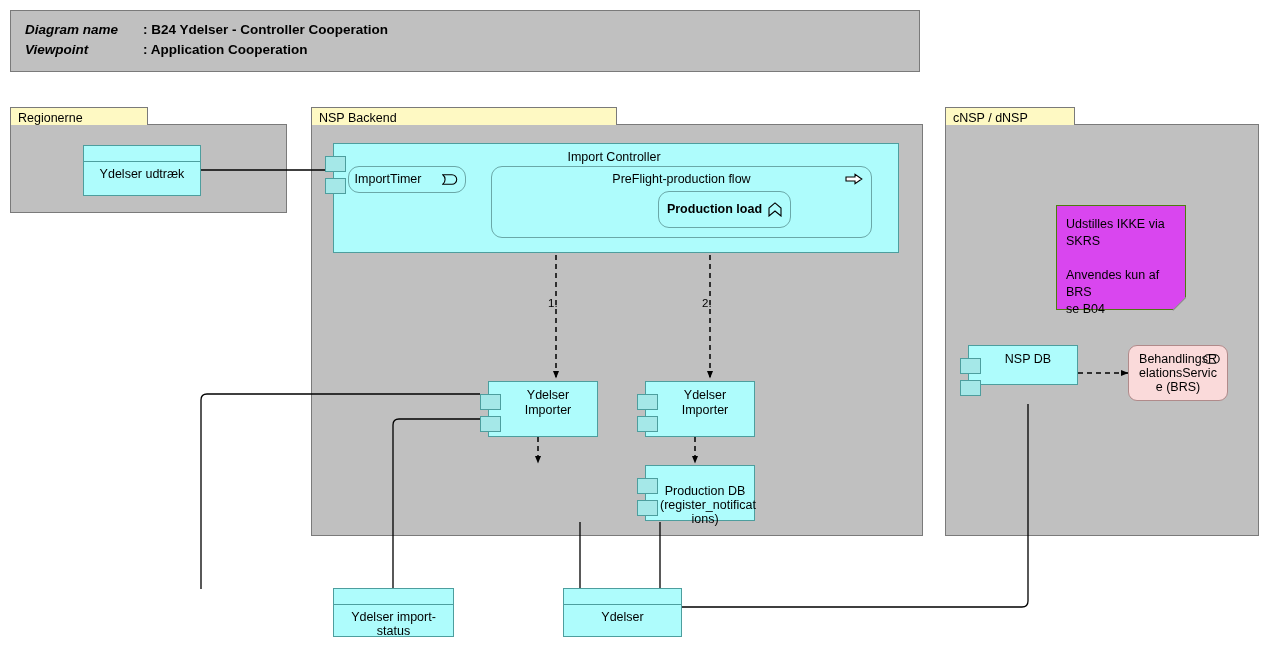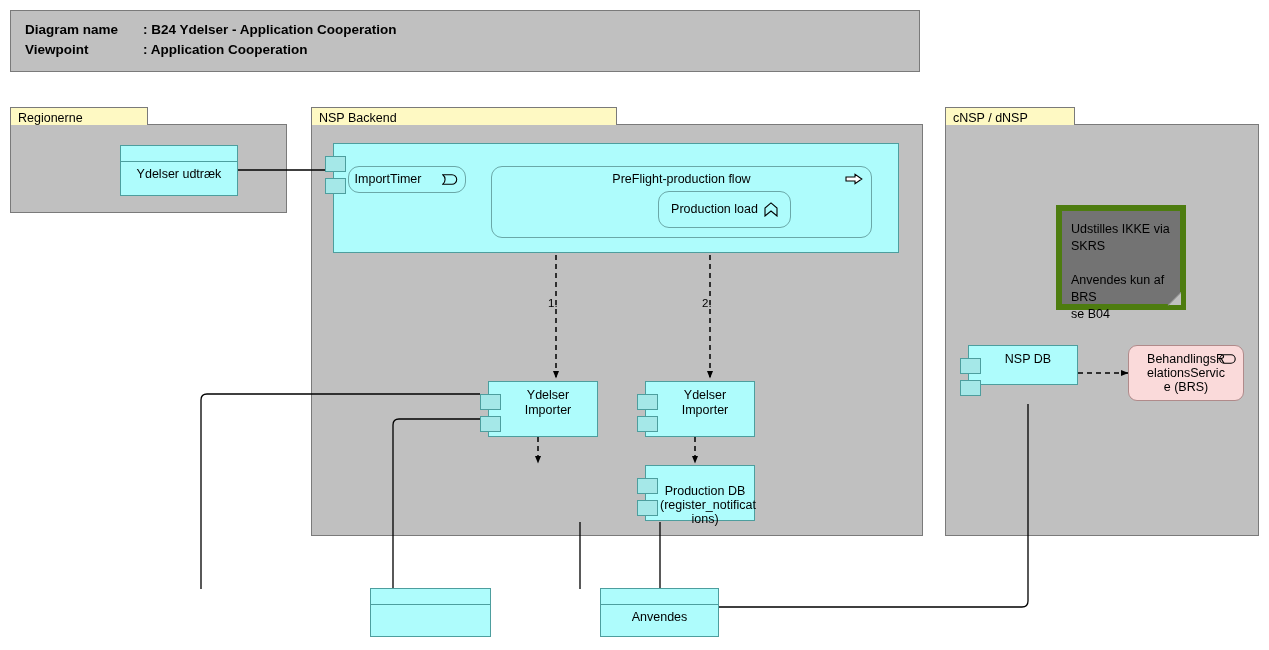--- a/index.html
+++ b/index.html
@@ -29,21 +29,21 @@
     border: 1px solid #7a7a7a;
     padding: 9px 14px 0 14px;
   }
   .title-line {
     font-size: 13.5px;
     font-weight: bold;
     color: #000000;
     line-height: 20px;
     white-space: pre;
   }
-  .title-line .key { display: inline-block; width: 118px; }
+  .title-line .key { display: inline-block; width: 118px; font-style: italic; }
 
   
   .group-tab {
     background: #fef9c3;
     border: 1px solid #7a7a7a;
     border-bottom: none;
     font-size: 12.5px;
     color: #000;
     padding: 2px 0 0 7px;
     line-height: 16px;
@@ -77,21 +77,20 @@
     background: #a5e8e8;
     border: 1px solid #4d9e9e;
   }
   .cmp-tab.t1 { top: 12px; }
   .cmp-tab.t2 { top: 34px; }
 
   
   .entity {
     background: #aefcfc;
     border: 1px solid #4d9e9e;
-    margin-left: 37px;
   }
   .entity .ent-strip {
     height: 15px;
     border-bottom: 1px solid #4d9e9e;
   }
   .entity .ent-label {
     text-align: center;
     font-size: 12.5px;
     color: #000;
     line-height: 15px;
@@ -113,22 +112,22 @@
   .shape-label {
     font-size: 12.5px;
     color: #000;
     text-align: center;
     line-height: 15px;
     white-space: pre-line;
   }
 
   
   .note {
-    background: #737373;
-    border: 6px solid #4d7c0f;
+    background: #d946ef;
+    border: 1px solid #4d7c0f;
   }
   .note .note-text {
     font-size: 12.5px;
     color: #000;
     line-height: 17px;
     padding: 10px 9px;
     white-space: pre-line;
   }
   .note .fold {
     position: absolute;
@@ -168,21 +167,21 @@
   }
 
   .icon-svg { display: block; }
 </style>
 </head>
 <body>
 
 <div id="canvas">
 
   <div class="abs title-box" style="left:10px; top:10px; width:910px; height:62px;">
-    <div class="title-line"><span class="key">Diagram name</span><span>: B24 Ydelser - Application Cooperation</span></div>
+    <div class="title-line"><span class="key">Diagram name</span><span>: B24 Ydelser - Controller Cooperation</span></div>
     <div class="title-line"><span class="key">Viewpoint</span><span>: Application Cooperation</span></div>
   </div>
 
   <div class="abs group-tab" style="left:10px; top:107px; width:138px; height:18px;">
     <span>Regionerne</span>
   </div>
   <div class="abs group-body" style="left:10px; top:124px; width:277px; height:89px;"></div>
 
   <div class="abs group-tab" style="left:311px; top:107px; width:306px; height:18px;">
     <span>NSP Backend</span>
@@ -228,20 +227,21 @@
   <div class="abs seq-num" style="left:702px; top:297px;">2.</div>
 
   <div class="abs entity" style="left:83px; top:145px; width:118px; height:51px;">
     <div class="ent-strip"></div>
     <div class="ent-label">Ydelser udtræk</div>
   </div>
 
   <div class="abs component" style="left:333px; top:143px; width:566px; height:110px;">
     <span class="cmp-tab t1"></span>
     <span class="cmp-tab t2"></span>
+    <div class="cmp-label" style="padding-left:0;">Import Controller</div>
   </div>
 
   <div class="abs rounded" style="left:348px; top:166px; width:118px; height:27px; display:flex; align-items:center; justify-content:center; gap:21px;">
     <span class="shape-label">ImportTimer</span>
     <span style="display:inline-block;">
       <svg class="icon-svg" width="17" height="11" viewBox="0 0 17 11" xmlns="http://www.w3.org/2000/svg">
         <path d="M0.8,0.8 L10,0.8 A4.6,4.6 0 0 1 10,10.2 L0.8,10.2 A6,6 0 0 0 0.8,0.8 Z" fill="none" stroke="#000" stroke-width="1.1"></path>
       </svg>
     </span>
   </div>
@@ -257,21 +257,21 @@
 
   <div class="abs rounded" style="left:491px; top:166px; width:381px; height:72px;">
     <div class="shape-label" style="padding-top:5px;">PreFlight-production flow</div>
     <span class="abs" style="right:8px; top:6px;">
       <svg class="icon-svg" width="18" height="12" viewBox="0 0 18 12" xmlns="http://www.w3.org/2000/svg">
         <path d="M1,4 L10,4 L10,1.3 L16.8,6 L10,10.7 L10,8 L1,8 Z" fill="#ffffff" stroke="#000" stroke-width="1.1" stroke-linejoin="miter"></path>
       </svg>
     </span>
   </div>
 
-  <div class="abs rounded" style="left:658px; top:191px; width:133px; height:37px; display:flex; align-items:center; justify-content:center; gap:6px;">
+  <div class="abs rounded" style="left:658px; top:191px; width:133px; height:37px; display:flex; align-items:center; justify-content:center; gap:6px;font-weight:bold;">
     <span class="shape-label">Production load</span>
     <span style="display:inline-block;">
       <svg class="icon-svg" width="14" height="15" viewBox="0 0 14 15" xmlns="http://www.w3.org/2000/svg">
         <path d="M1,14 L1,6 L7,0.9 L13,6 L13,14 L7,9 Z" fill="none" stroke="#000" stroke-width="1.1" stroke-linejoin="miter"></path>
       </svg>
     </span>
   </div>
 
   <div class="abs component" style="left:488px; top:381px; width:110px; height:56px;">
     <span class="cmp-tab t1"></span>
@@ -293,21 +293,21 @@
 (register_notificat
 ions)</div>
   </div>
 
   <div class="abs component" style="left:968px; top:345px; width:110px; height:40px;">
     <span class="cmp-tab t1"></span>
     <span class="cmp-tab t2"></span>
     <div class="cmp-label">NSP DB</div>
   </div>
 
-  <div class="abs rounded pink" style="left:1128px; top:345px; width:116px; height:56px;">
+  <div class="abs rounded pink" style="left:1128px; top:345px; width:100px; height:56px;">
     <div class="shape-label" style="padding-top:6px; line-height:14px;">BehandlingsR
 elationsServic
 e (BRS)</div>
     <span class="abs" style="right:7px; top:8px;">
       <svg class="icon-svg" width="17" height="10" viewBox="0 0 17 10" xmlns="http://www.w3.org/2000/svg">
         <rect x="0.8" y="0.8" width="15.4" height="8.4" rx="4.2" ry="4.2" fill="none" stroke="#000" stroke-width="1.1"></rect>
       </svg>
     </span>
   </div>
 
@@ -316,20 +316,22 @@
 
 Anvendes kun af BRS
 se B04</div>
     <span class="fold"></span>
     <span class="fold-line"></span>
   </div>
 
 
   <div class="abs entity" style="left:333px; top:588px; width:121px; height:49px;">
     <div class="ent-strip"></div>
+    <div class="ent-label" style="line-height:14px;">Ydelser import-
+status</div>
   </div>
 
   <div class="abs entity" style="left:563px; top:588px; width:119px; height:49px;">
     <div class="ent-strip"></div>
-    <div class="ent-label">Anvendes</div>
+    <div class="ent-label">Ydelser</div>
   </div>
 
 </div>
 
 </body></html>

